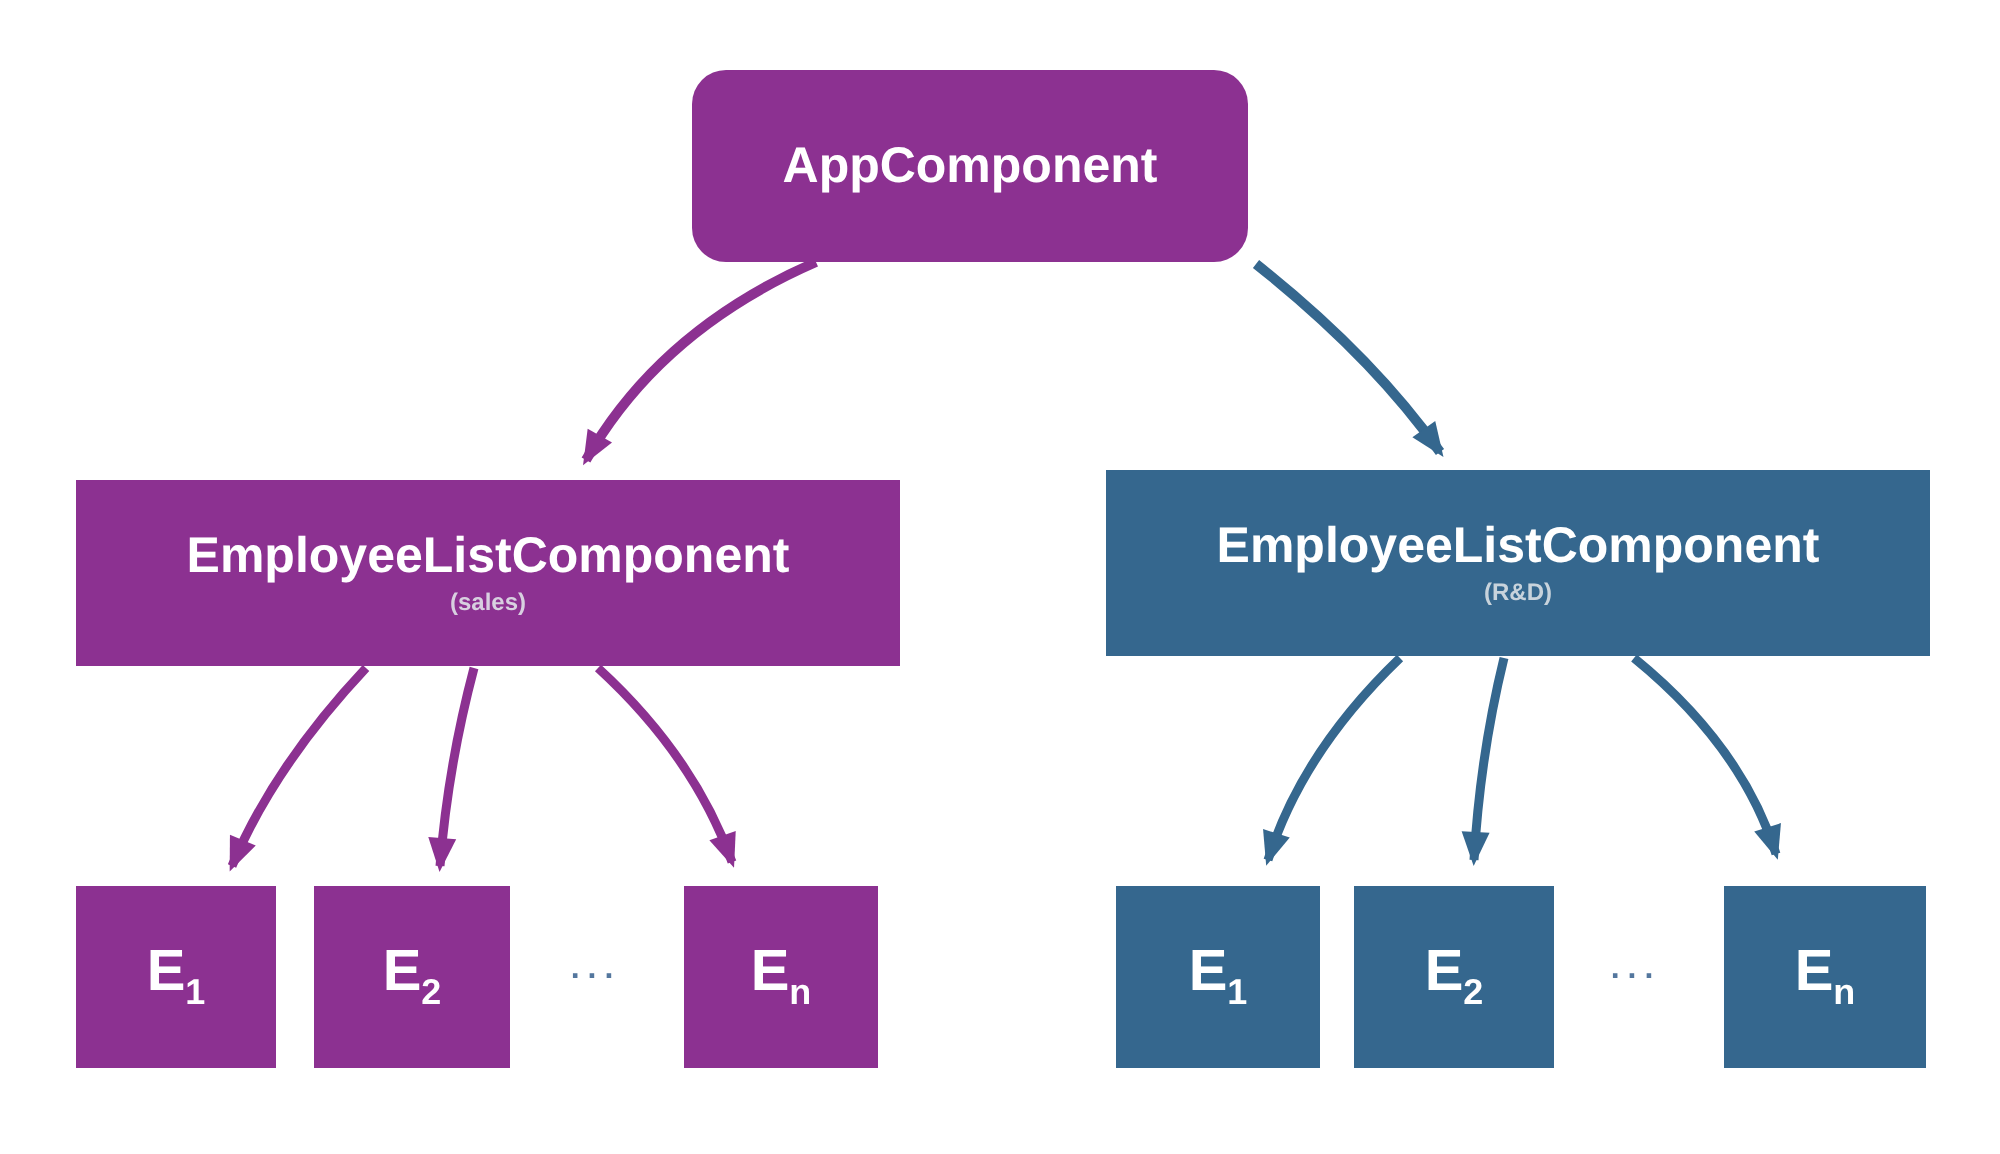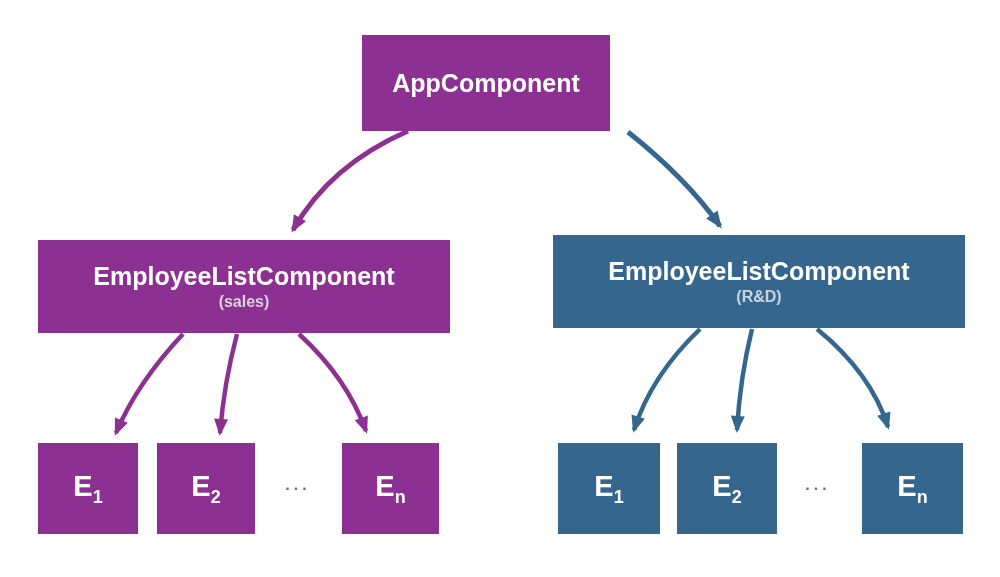--- a/index.html
+++ b/index.html
@@ -22,25 +22,25 @@
     align-items: center;
     justify-content: center;
     color: var(--label, #ffffff);
     font-weight: 700;
     text-align: center;
     box-sizing: border-box;
   }
   .box.purple { background: var(--purple, #8c3191); }
   .box.blue   { background: var(--blue, #35678e); }
 
-  .root-box    { left: 362px; top: 35px;  width: 248px; height: 96px; font-size: 25px; }
+  .root-box    { left: 346px; top: 35px;  width: 278px; height: 96px; font-size: 25px; border-radius: 17px; }
   .sales-box   { left: 38px;  top: 240px; width: 412px; height: 93px; font-size: 25px; }
   .rnd-box     { left: 553px; top: 235px; width: 412px; height: 93px; font-size: 25px; }
 
-  .sublabel { font-size: 16px; font-weight: 700; line-height: 1.15; margin-top: 2px; }
+  .sublabel { font-size: 12px; font-weight: 700; line-height: 1.15; margin-top: 2px; }
   .sales-box .sublabel { color: var(--sub_sales, #d8d0e0); }
   .rnd-box   .sublabel { color: var(--sub_rnd, #c8d3dc); }
 
   .e-box { font-size: 29px; }
   .e-box sub { font-size: 0.62em; }
 
   .e-sales-1 { left: 38px;  top: 443px; width: 100px; height: 91px; }
   .e-sales-2 { left: 157px; top: 443px; width: 98px;  height: 91px; }
   .e-sales-n { left: 342px; top: 443px; width: 97px;  height: 91px; }
 

